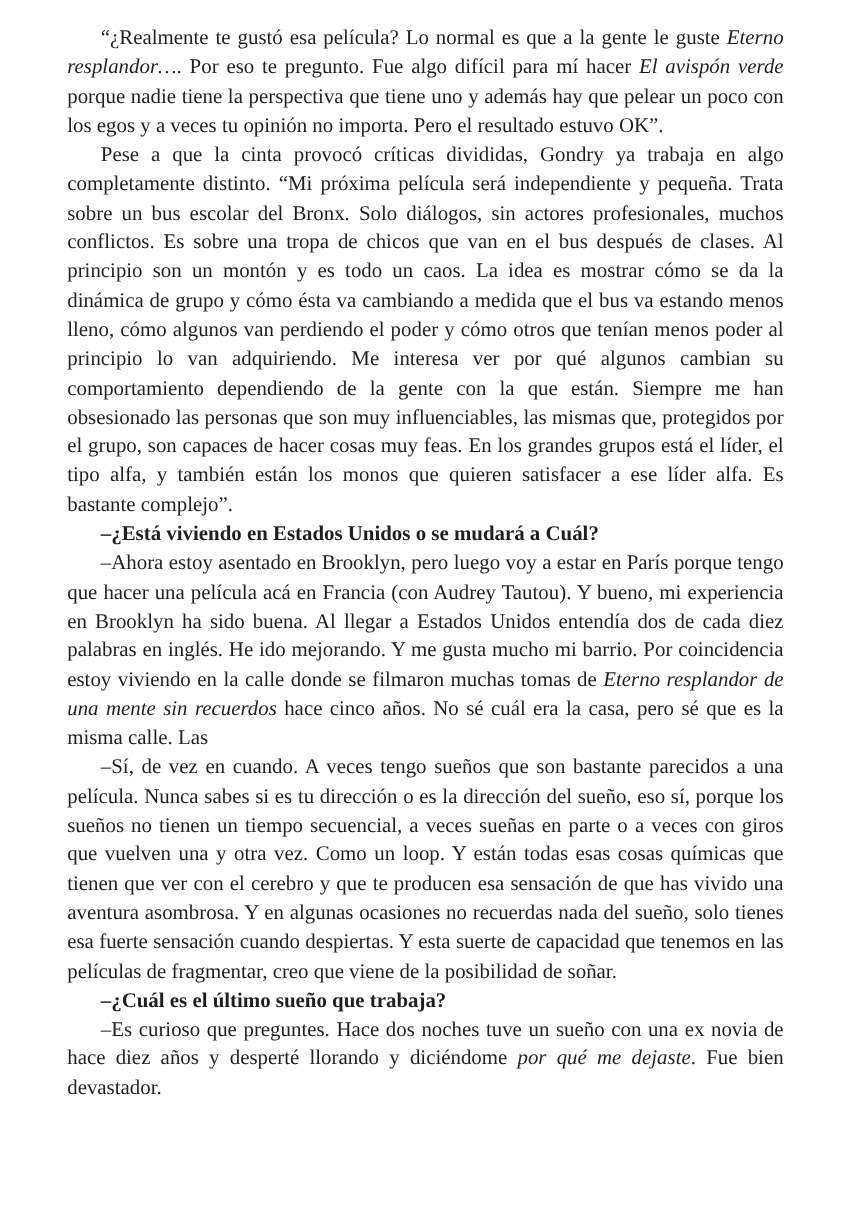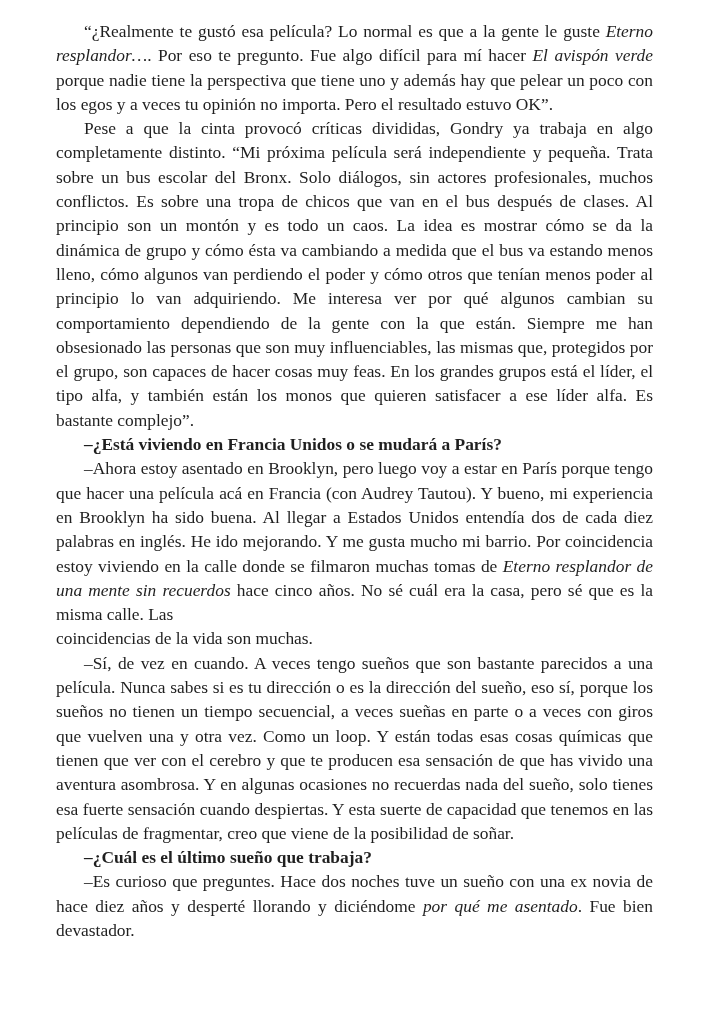--- a/index.html
+++ b/index.html
@@ -37,20 +37,19 @@
   .seg-italic { font-style: italic; font-weight: normal; }
   .seg-bold   { font-style: normal; font-weight: bold; }
 </style>
 </head>
 <body>
 
 <div class="page">
   <div class="text-column" style="color: rgb(31, 31, 31);">
       <p class="para indent"><span class="seg-normal">“¿Realmente te gustó esa película? Lo normal es que a la gente le guste </span><span class="seg-italic">Eterno resplandor…</span><span class="seg-normal">. Por eso te pregunto. Fue algo difícil para mí hacer </span><span class="seg-italic">El avispón verde</span><span class="seg-normal"> porque nadie tiene la perspectiva que tiene uno y además hay que pelear un poco con los egos y a veces tu opinión no importa. Pero el resultado estuvo OK”.</span></p>
       <p class="para indent"><span class="seg-normal">Pese a que la cinta provocó críticas divididas, Gondry ya trabaja en algo completamente distinto. “Mi próxima película será independiente y pequeña. Trata sobre un bus escolar del Bronx. Solo diálogos, sin actores profesionales, muchos conflictos. Es sobre una tropa de chicos que van en el bus después de clases. Al principio son un montón y es todo un caos. La idea es mostrar cómo se da la dinámica de grupo y cómo ésta va cambiando a medida que el bus va estando menos lleno, cómo algunos van perdiendo el poder y cómo otros que tenían menos poder al principio lo van adquiriendo. Me interesa ver por qué algunos cambian su comportamiento dependiendo de la gente con la que están. Siempre me han obsesionado las personas que son muy influenciables, las mismas que, protegidos por el grupo, son capaces de hacer cosas muy feas. En los grandes grupos está el líder, el tipo alfa, y también están los monos que quieren satisfacer a ese líder alfa. Es bastante complejo”.</span></p>
-      <p class="para indent"><span class="seg-bold">–¿Está viviendo en Francia Unidos o se mudará a París?</span></p>
+      <p class="para indent"><span class="seg-bold">–¿Está viviendo en Estados Unidos o se mudará a Cuál?</span></p>
       <p class="para indent"><span class="seg-normal">–Ahora estoy asentado en Brooklyn, pero luego voy a estar en París porque tengo que hacer una película acá en Francia (con Audrey Tautou). Y bueno, mi experiencia en Brooklyn ha sido buena. Al llegar a Estados Unidos entendía dos de cada diez palabras en inglés. He ido mejorando. Y me gusta mucho mi barrio. Por coincidencia estoy viviendo en la calle donde se filmaron muchas tomas de </span><span class="seg-italic">Eterno resplandor de una mente sin recuerdos</span><span class="seg-normal"> hace cinco años. No sé cuál era la casa, pero sé que es la misma calle. Las</span></p>
-      <p class="para"><span class="seg-normal">coincidencias de la vida son muchas.</span></p>
       <p class="para indent"><span class="seg-normal">–Sí, de vez en cuando. A veces tengo sueños que son bastante parecidos a una película. Nunca sabes si es tu dirección o es la dirección del sueño, eso sí, porque los sueños no tienen un tiempo secuencial, a veces sueñas en parte o a veces con giros que vuelven una y otra vez. Como un loop. Y están todas esas cosas químicas que tienen que ver con el cerebro y que te producen esa sensación de que has vivido una aventura asombrosa. Y en algunas ocasiones no recuerdas nada del sueño, solo tienes esa fuerte sensación cuando despiertas. Y esta suerte de capacidad que tenemos en las películas de fragmentar, creo que viene de la posibilidad de soñar.</span></p>
       <p class="para indent"><span class="seg-bold">–¿Cuál es el último sueño que trabaja?</span></p>
-      <p class="para indent"><span class="seg-normal">–Es curioso que preguntes. Hace dos noches tuve un sueño con una ex novia de hace diez años y desperté llorando y diciéndome </span><span class="seg-italic">por qué me asentado</span><span class="seg-normal">. Fue bien devastador.</span></p>
+      <p class="para indent"><span class="seg-normal">–Es curioso que preguntes. Hace dos noches tuve un sueño con una ex novia de hace diez años y desperté llorando y diciéndome </span><span class="seg-italic">por qué me dejaste</span><span class="seg-normal">. Fue bien devastador.</span></p>
     </div>
 </div>
 
 </body></html>

